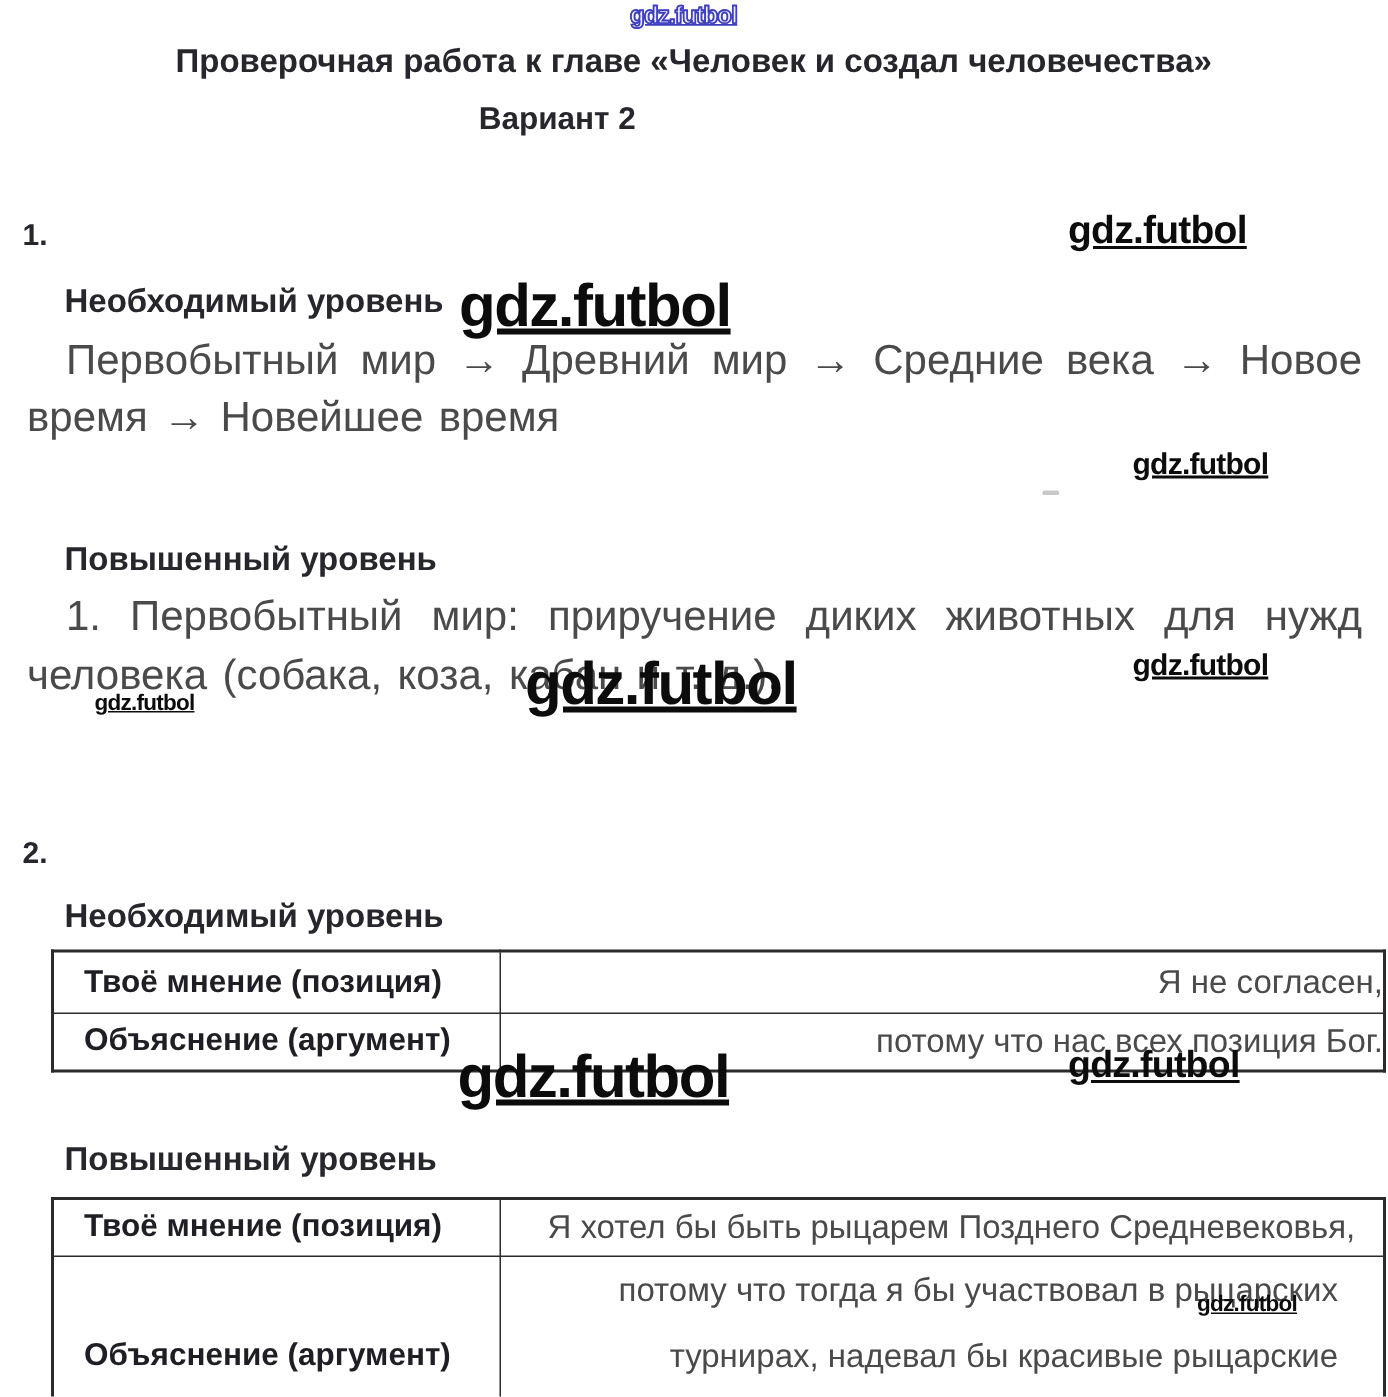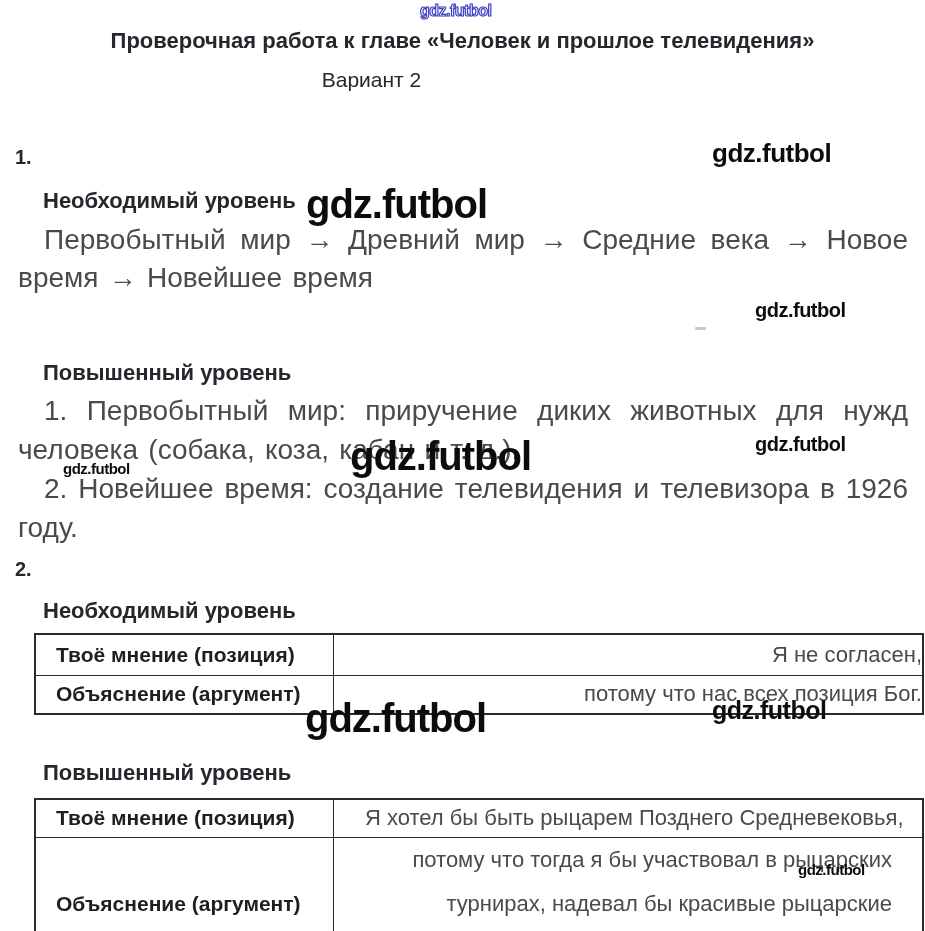--- a/index.html
+++ b/index.html
@@ -20,21 +20,21 @@
   }
   .abs{position:absolute;}
 
   
   .title{
     top:28px;left:0;width:925px;text-align:center;
     font-size:22px;font-weight:700;color:var(--ink);
   }
   .variant{
     top:68px;left:0;width:743px;text-align:center;
-    font-size:21px;font-weight:400;color:var(--ink);
+    font-size:21px;font-weight:700;color:var(--ink);
   }
 
   
   .qnum{font-size:20px;font-weight:700;color:var(--ink);}
   .q1num{top:146px;left:15px;}
   .q2num{top:558px;left:15px;}
   .level-heading{font-size:22px;font-weight:700;color:var(--ink);}
   .h-req1{top:188px;left:43px;}
   .h-adv1{top:360px;left:43px;}
   .h-req2{top:598px;left:43px;}
@@ -74,20 +74,21 @@
   .table1 tr.r2{height:39px;}
   .table2 tr.r1{height:38px;}
   .table2 tr.r2{height:75px;}
   .table2 td.value-left{text-align:center;padding-left:13px;}
   .table2 td.value-wrap{padding:0 30px;line-height:44px;}
 
   
   .wm{
     color:var(--wm-ink);font-weight:700;white-space:nowrap;
     letter-spacing:-0.5px;
+    text-decoration:underline;
   }
   .wm-top{
     top:2px;left:420px;font-size:16px;font-weight:700;
     color:#eef;-webkit-text-stroke:1.1px var(--wm-blue);
     text-shadow:0 0 1px var(--wm-blue);
   }
   .wm-r1{top:138px;left:712px;font-size:26px;}
   .wm-big1{top:182px;left:306px;font-size:40px;letter-spacing:-1px;}
   .wm-r2{top:299px;left:755px;font-size:20px;}
   .wm-r3{top:433px;left:755px;font-size:20px;}
@@ -98,35 +99,34 @@
   .wm-s2{top:861px;left:798px;font-size:15px;font-weight:600;}
 
   .smudge{
     top:327px;left:695px;width:11px;height:3px;
     background:#c9c9cc;border-radius:1px;
   }
 </style>
 </head>
 <body>
 
-<div class="abs title">Проверочная работа к главе «Человек и прошлое телевидения»</div>
+<div class="abs title">Проверочная работа к главе «Человек и создал человечества»</div>
 <div class="abs variant">Вариант 2</div>
 
 <div class="abs qnum q1num">1.</div>
 <div class="abs level-heading h-req1">Необходимый уровень</div>
 
 <div class="abs answer-block para1">
   <p>Первобытный мир → Древний мир → Средние века → Новое время → Новейшее время</p>
 </div>
 
 <div class="abs level-heading h-adv1">Повышенный уровень</div>
 
 <div class="abs answer-block para2">
   <p>1. Первобытный мир: приручение диких животных для нужд человека (собака, коза, кабан и т. д.).</p>
-  <p>2. Новейшее время: создание телевидения и телевизора в 1926 году.</p>
 </div>
 
 <div class="abs qnum q2num">2.</div>
 <div class="abs level-heading h-req2">Необходимый уровень</div>
 
 <table class="table1">
   <colgroup>
       <col class="c-label">
       <col>
     </colgroup>

